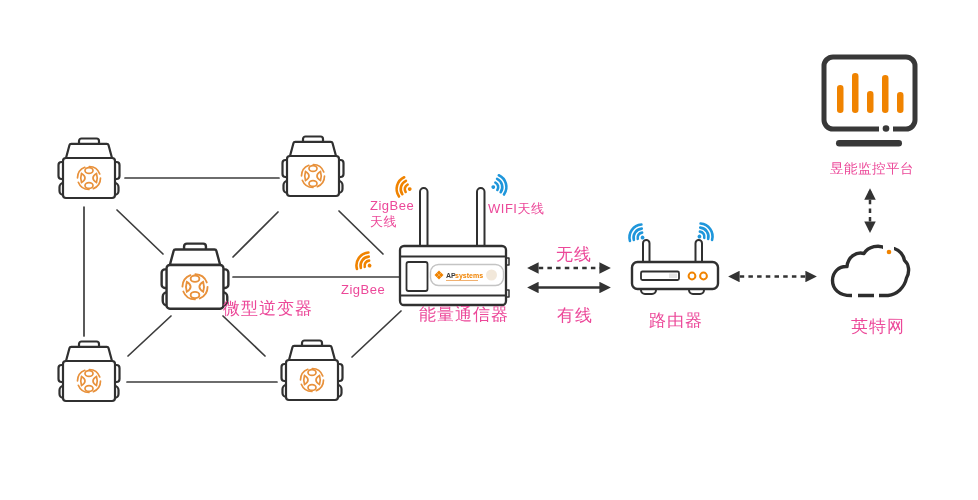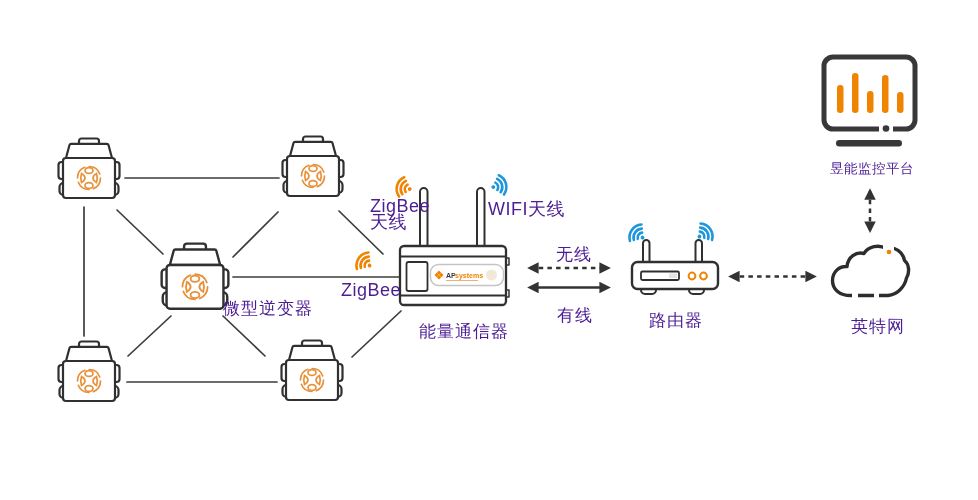--- a/index.html
+++ b/index.html
@@ -1,23 +1,23 @@
 <!DOCTYPE html>
 <html><head>
 <meta charset="utf-8">
 <style>
   html,body{margin:0;padding:0;background:#ffffff;}
   .stage{
     position:relative;width:978px;height:500px;background:#ffffff;overflow:hidden;
     font-family:"Liberation Sans","DejaVu Sans",sans-serif;color:#3a3a3a;
   }
   .stage svg{position:absolute;left:0;top:0;}
-  .lbl{position:absolute;white-space:nowrap;color:#4c1d95;}
+  .lbl{position:absolute;white-space:nowrap;color:#ec4899;}
   .lbl-14{font-size:17px;letter-spacing:1px;}
-  .lbl-13{font-size:18px;line-height:16px;letter-spacing:0.5px;}
+  .lbl-13{font-size:13px;line-height:16px;letter-spacing:0.5px;}
   .caption{font-size:15px;letter-spacing:1.5px;}
 </style>
 </head>
 <body>
 
 <div class="stage">
 
   <svg width="978" height="500" viewBox="0 0 978 500">
     <defs>
       <marker id="arrow" viewBox="0 0 10 10" refX="7.5" refY="5" markerWidth="4.6" markerHeight="4.6" orient="auto-start-reverse">
@@ -163,20 +163,20 @@
       </g>
   </svg>
 
   <div class="lbl lbl-13" style="left:370px;top:198px">
     <div>ZigBee</div>
     <div>天线</div>
   </div>
   <div class="lbl lbl-13" style="left:488px;top:201px">WIFI天线</div>
   <div class="lbl lbl-13" style="left:341px;top:282px">ZigBee</div>
   <div class="lbl lbl-14" style="left:223px;top:297px">微型逆变器</div>
-  <div class="lbl lbl-14" style="left:419px;top:320px">能量通信器</div>
+  <div class="lbl lbl-14" style="left:419px;top:303px">能量通信器</div>
   <div class="lbl lbl-14" style="left:556px;top:243px">无线</div>
   <div class="lbl lbl-14" style="left:557px;top:304px">有线</div>
   <div class="lbl lbl-14" style="left:649px;top:309px">路由器</div>
   <div class="lbl lbl-14" style="left:851px;top:315px">英特网</div>
   <div class="lbl lbl-13" style="left:830px;top:161px;font-size:13.5px">昱能监控平台</div>
 
 </div>
 
 </body></html>

